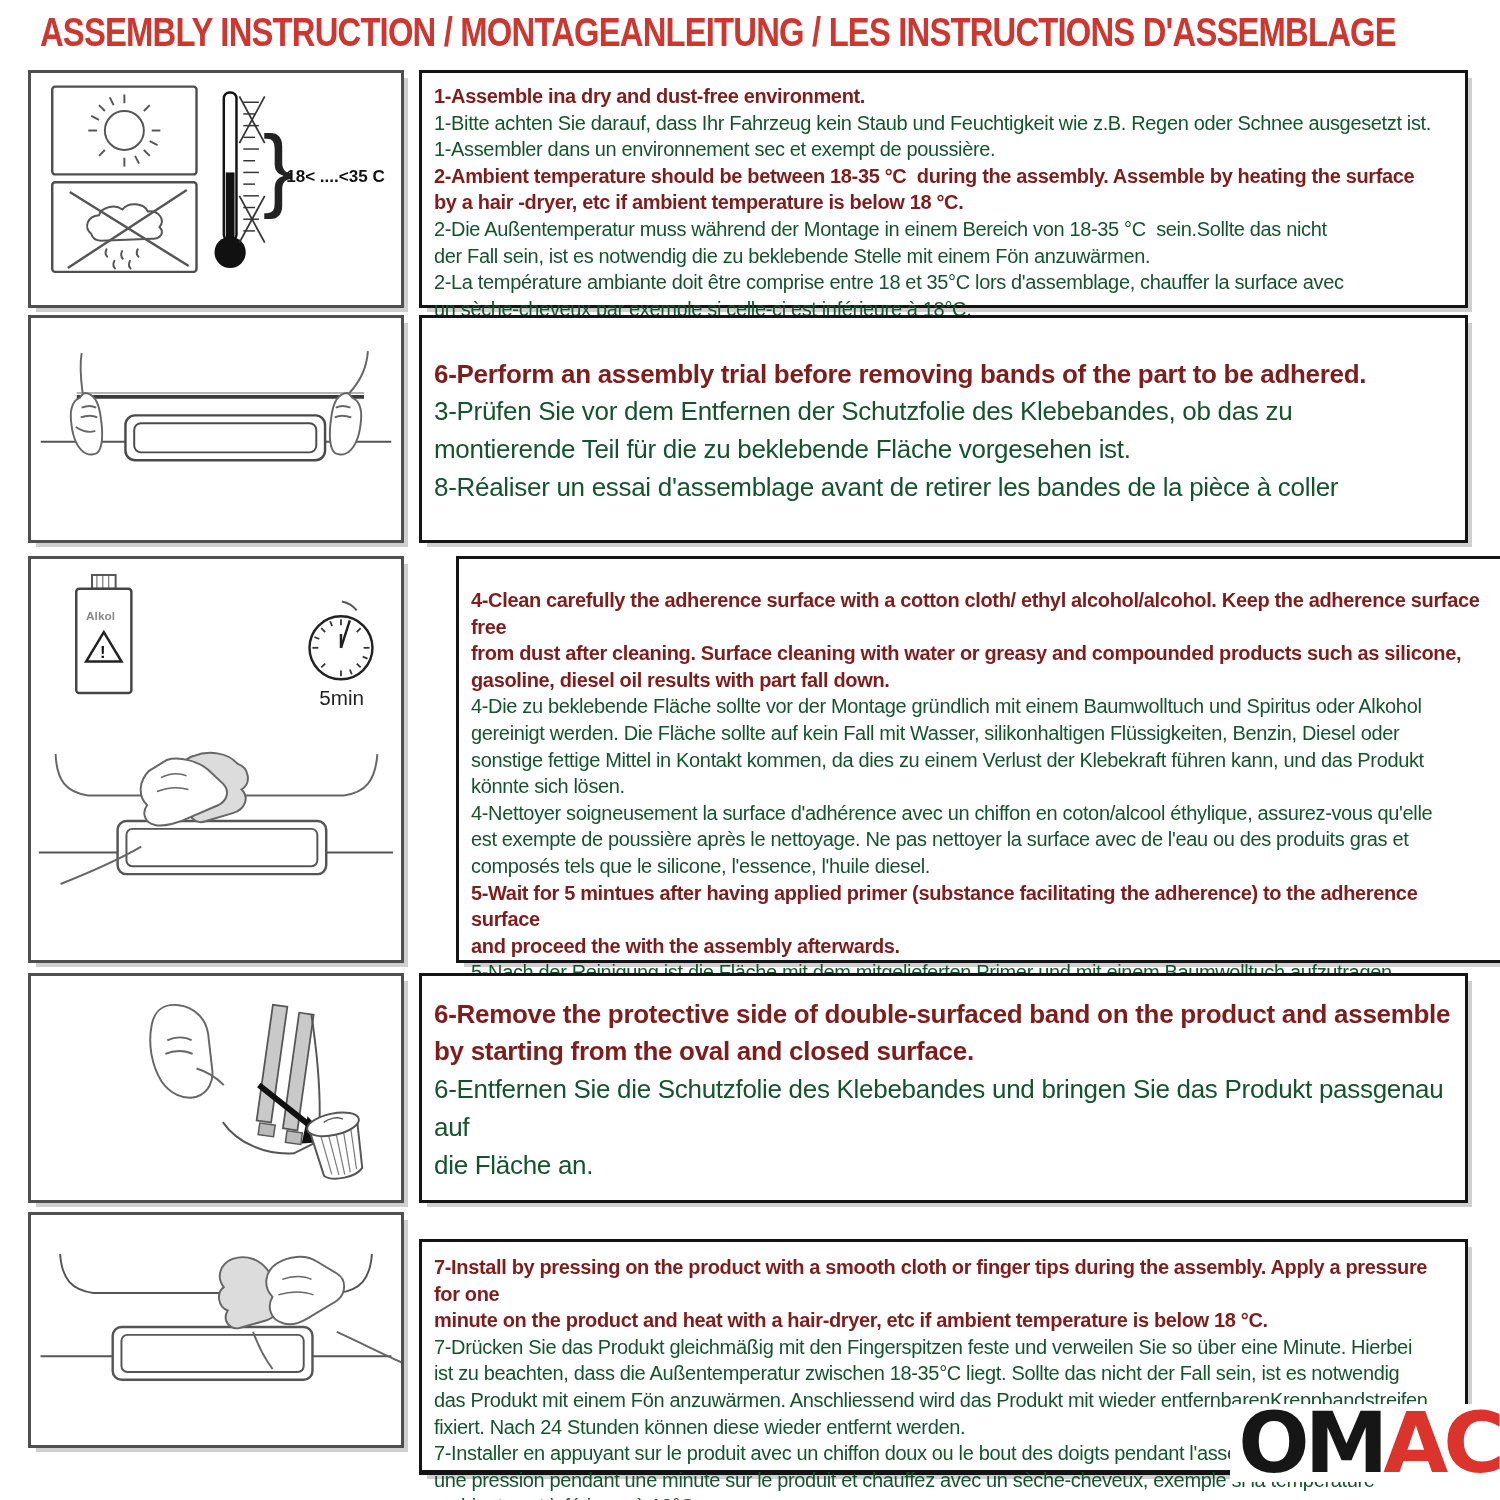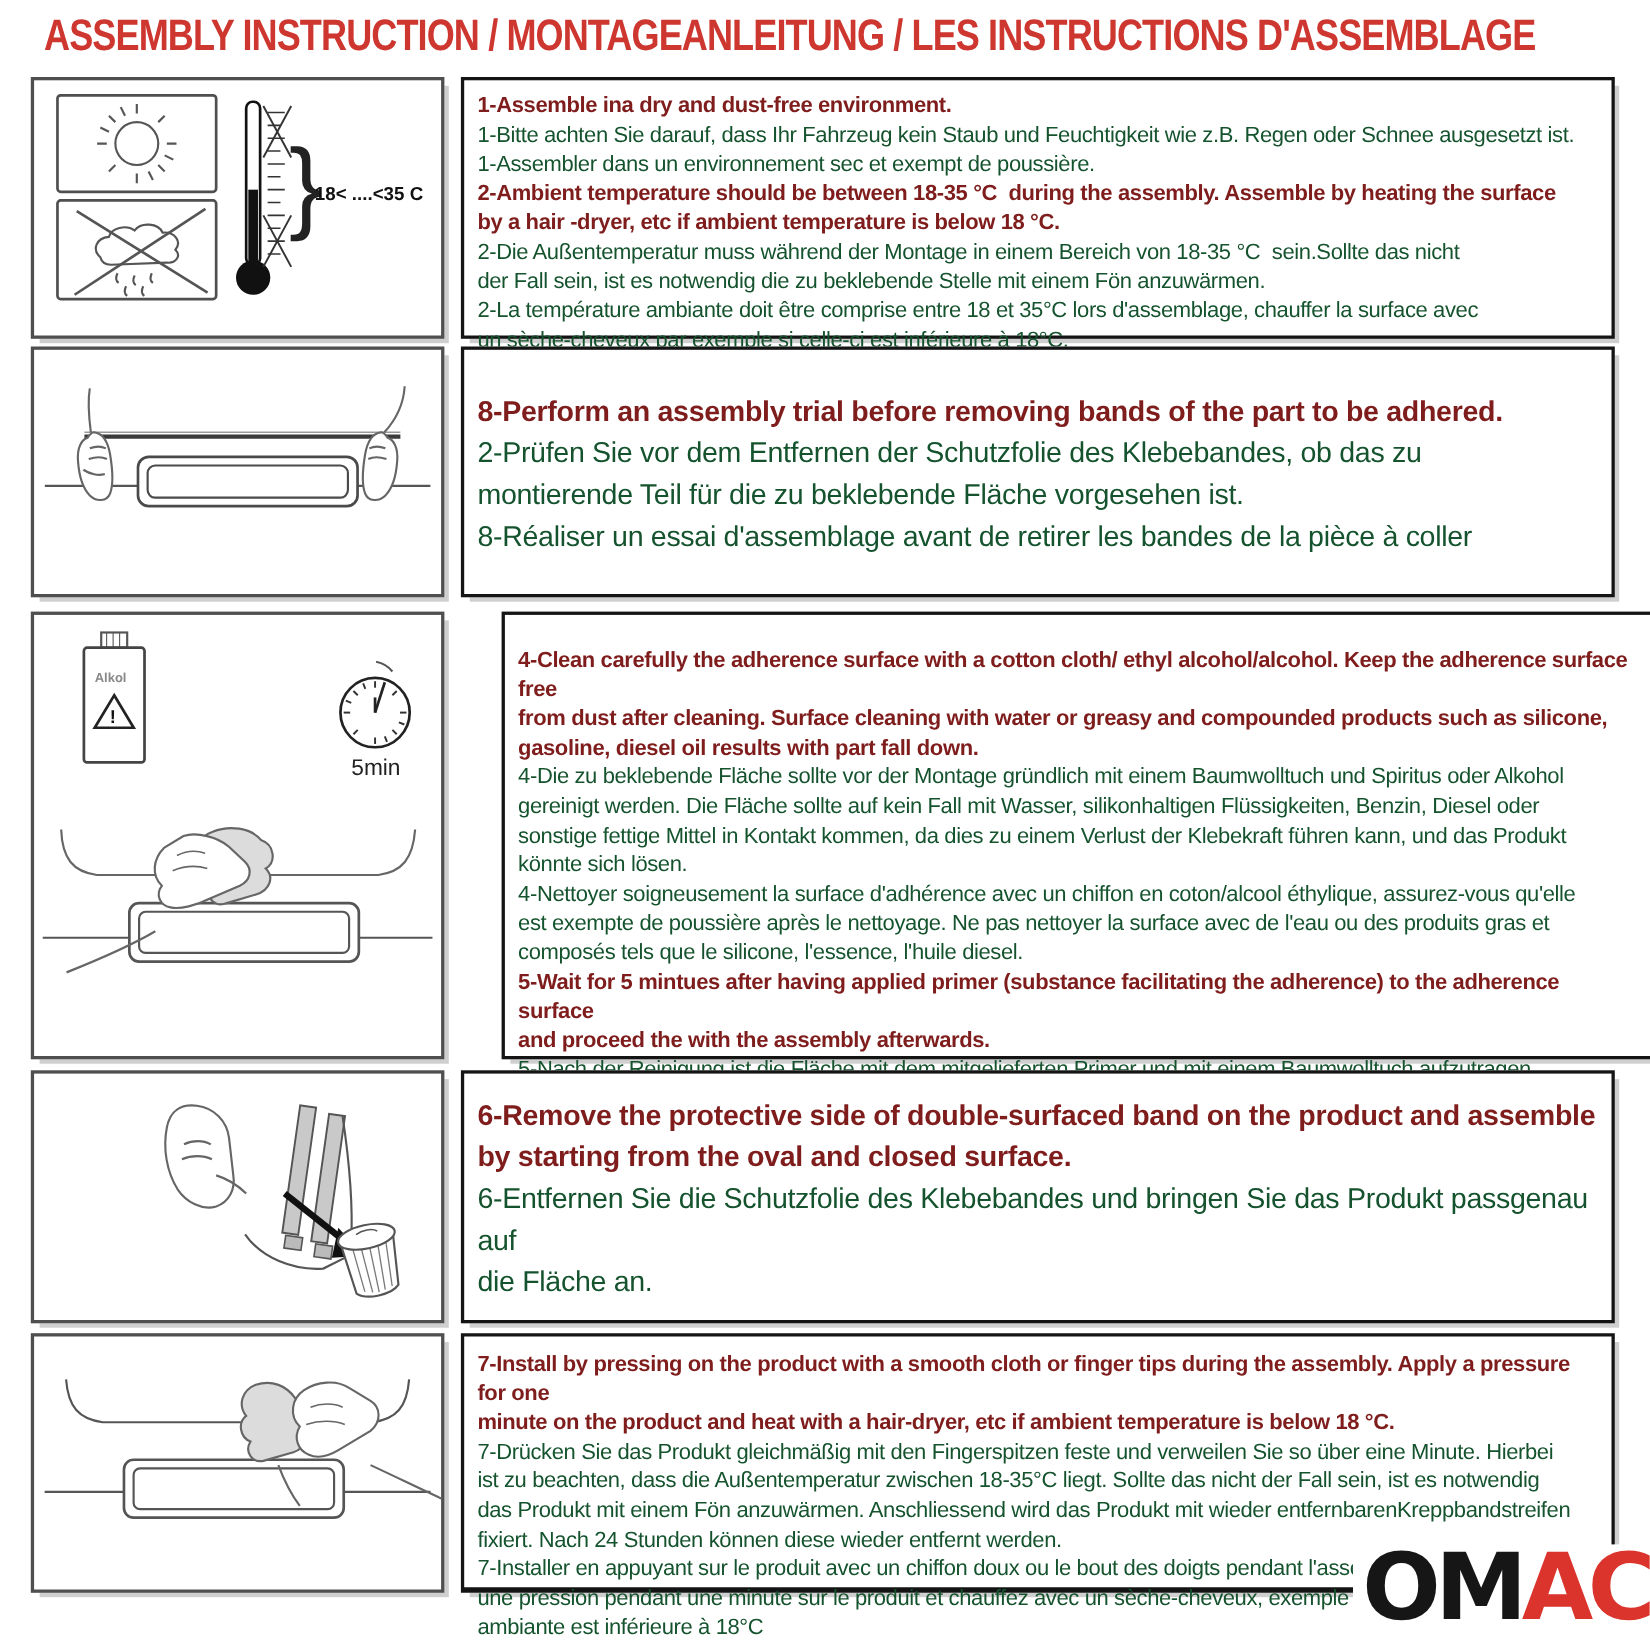--- a/index.html
+++ b/index.html
@@ -14,21 +14,21 @@
   .fig svg{display:block;width:100%;height:100%;}
   .txt{width:1049px;flex:none;border:3px solid #141414;background:#fff;box-sizing:border-box;
        box-shadow:6px 6px 0 -2px #cfcfcf;padding:10px 12px 6px 12px;}
   .txt.center{display:flex;flex-direction:column;justify-content:center;}
   .txt p{margin:0;white-space:pre-wrap;}
   .small p{font-size:20px;line-height:1.33;letter-spacing:-0.35px;}
   .big p{font-size:26px;line-height:1.45;letter-spacing:-0.3px;}
   p.bold{font-weight:bold;color:#7f1d1d;}
   p.normal{color:#14532d;}
   .gap{margin-top:27px;}
-  .row5 .txt{border-bottom-width:5px;}
+  .row5 .txt{border-bottom-width:5px;margin-top:27px;}
   .logo{position:absolute;left:1230px;top:1404px;width:270px;height:78px;background:#fff;
         display:flex;align-items:center;justify-content:flex-end;z-index:5;
         font-family:"DejaVu Sans",sans-serif;font-weight:bold;font-size:84px;
         letter-spacing:-5px;line-height:1;}
   .logo .blk{color:#161616;} .logo .red{color:#da342c;}
   .figtext{font-family:"Liberation Sans",sans-serif;}
 </style>
 </head>
 <body>
 
@@ -135,22 +135,22 @@
         </g>
         <g stroke="#666" stroke-width="2" fill="#fff">
           <path d="M328,82 C334,84 338,92 337,104 C336,118 332,130 326,136 C320,142 310,142 307,134 C304,126 305,110 307,98 C309,86 314,78 322,77 C324,77 326,79 328,82 Z"></path>
           <path d="M326,92 C321,90 315,90 311,92" fill="none"></path>
           <path d="M327,102 C321,100 314,100 310,102" fill="none"></path>
           <path d="M325,77 C337,64 343,50 344,34" fill="none"></path>
         </g>
       </svg>
     </div>
     <div class="txt big center" style="height:228px;">
-      <p class="bold">8-Perform an assembly trial before removing bands of the part to be adhered.</p>
-      <p class="normal">2-Prüfen Sie vor dem Entfernen der Schutzfolie des Klebebandes, ob das zu
+      <p class="bold">6-Perform an assembly trial before removing bands of the part to be adhered.</p>
+      <p class="normal">3-Prüfen Sie vor dem Entfernen der Schutzfolie des Klebebandes, ob das zu
 montierende Teil für die zu beklebende Fläche vorgesehen ist.</p>
       <p class="normal">8-Réaliser un essai d'assemblage avant de retirer les bandes de la pièce à coller</p>
     </div>
   </section>
 
   <section class="row" style="top:556px;height:407px;">
     <div class="fig" style="height:407px;">
       <svg viewBox="0 0 376 407" xmlns="http://www.w3.org/2000/svg">
         <g>
           <rect x="62" y="16" width="24" height="14" fill="#fff" stroke="#555" stroke-width="2"></rect>

